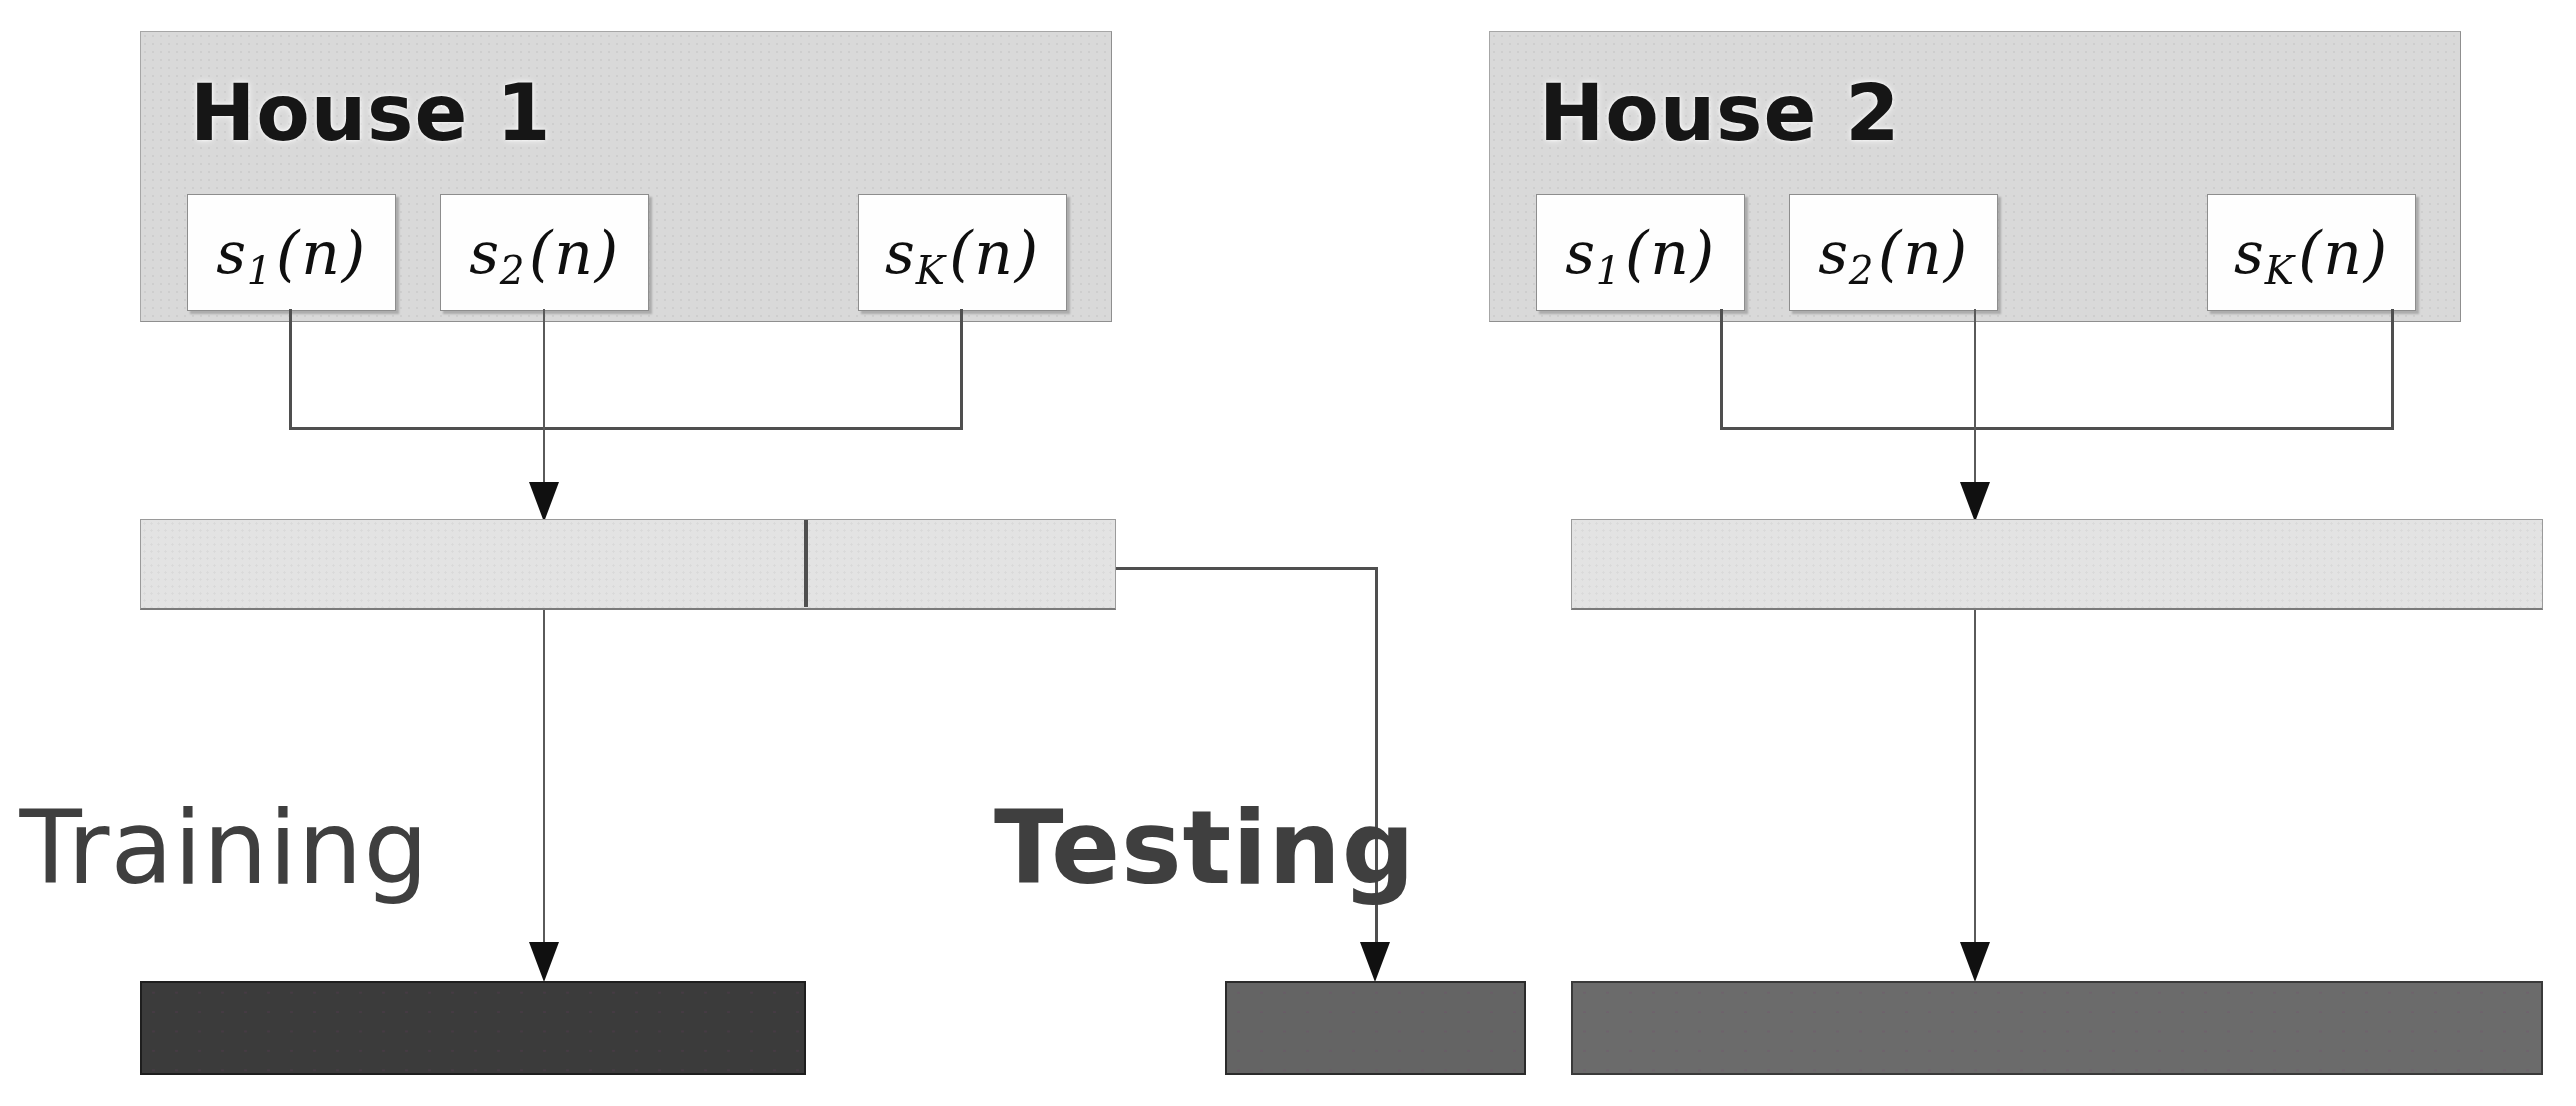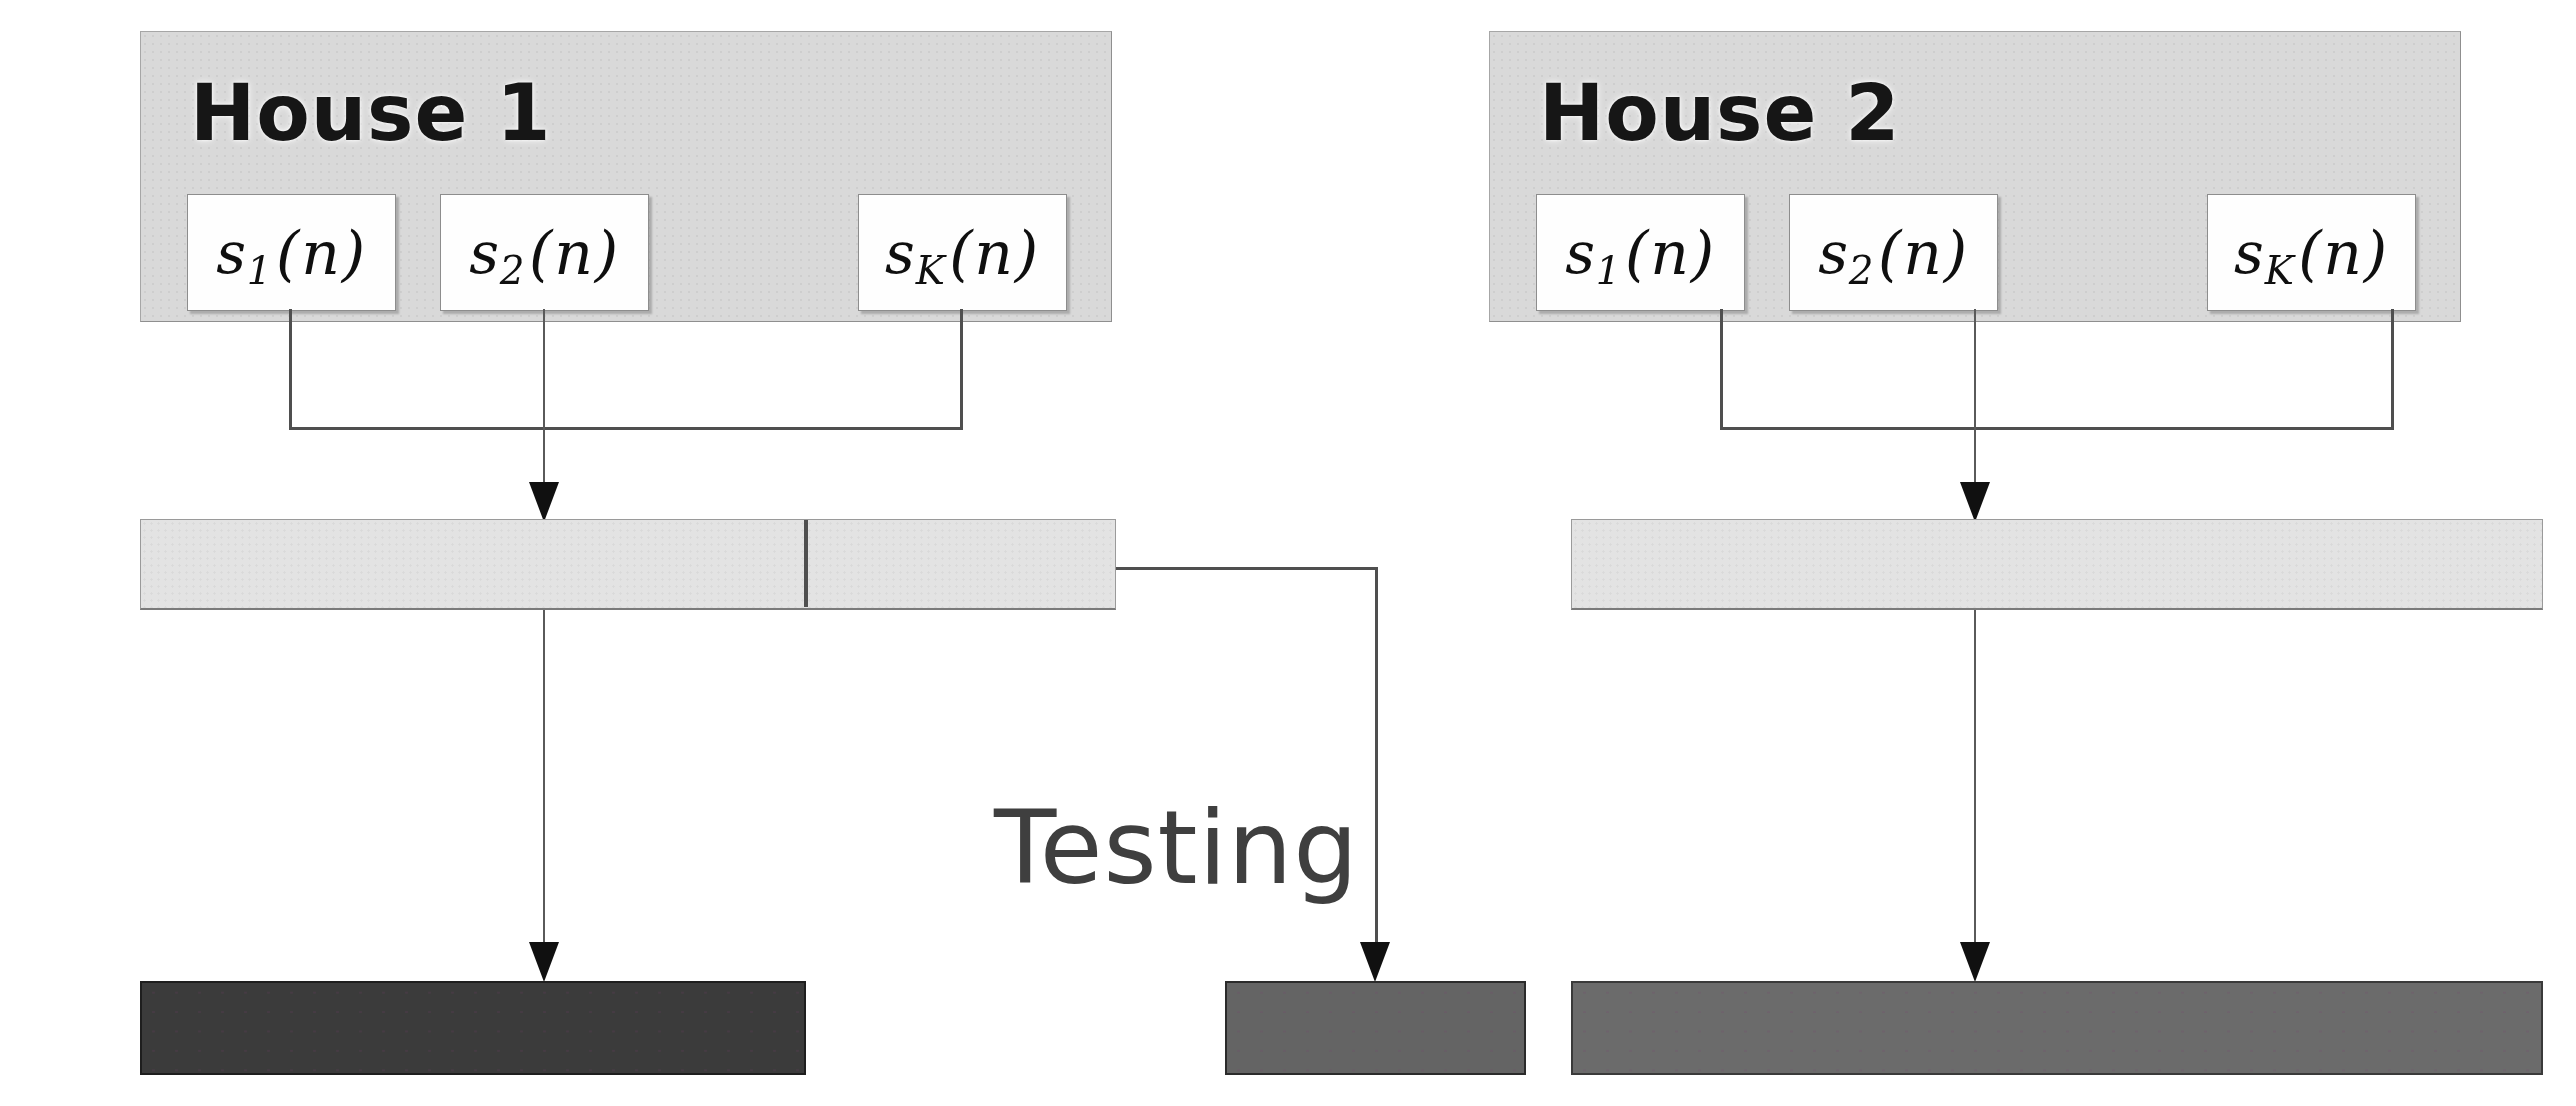--- a/index.html
+++ b/index.html
@@ -71,21 +71,21 @@
   #training-bar{left:140px;width:666px;background-color:#3b3b3b;border:2.7px solid #1e1e1e;}
   #testing-bar{left:1225px;width:301px;background-color:#646464;border:2.7px solid #2b2b2b;}
   #house2-usage-bar{left:1571px;width:972px;background-color:#6b6b6b;border:2.7px solid #3a3a3a;}
   
   .big-label{
     position:absolute;top:792px;
     font-size:102px;color:#3f3f3f;line-height:1.1;
     letter-spacing:0.9px;
   }
   #training-label{left:19.4px;}
-  #testing-label{left:994px;}
+  #testing-label{left:994px;font-weight:bold;}
 </style>
 </head>
 <body>
 
 <div id="canvas">
 
   <div id="house1" class="house">
     <div class="house-title">House 1</div>
     <div class="sigbox sig-1">
       <span>s</span>
@@ -143,20 +143,21 @@
   <div class="line" style="left:2391px;top:309px;width:2.7px;height:120px;"></div>
   <div class="line" style="left:1720px;top:427px;width:674px;height:2.7px;"></div>
   <div class="line thin" style="left:1974px;top:309px;width:1.8px;height:174px;"></div>
   <div class="arrow-down" style="left:1960px;top:482px;"></div>
 
   <div class="recbar" style="left:1571px;width:972px;"></div>
 
   <div class="line thin" style="left:1974px;top:610px;width:1.8px;height:332px;"></div>
   <div class="arrow-down" style="left:1960px;top:942px;"></div>
 
+  <div id="training-label" class="big-label">Training</div>
   <div id="testing-label" class="big-label">Testing</div>
 
   <div id="training-bar" class="botbar"></div>
   <div id="testing-bar" class="botbar"></div>
   <div id="house2-usage-bar" class="botbar"></div>
 
 </div>
 
 
 </body></html>

